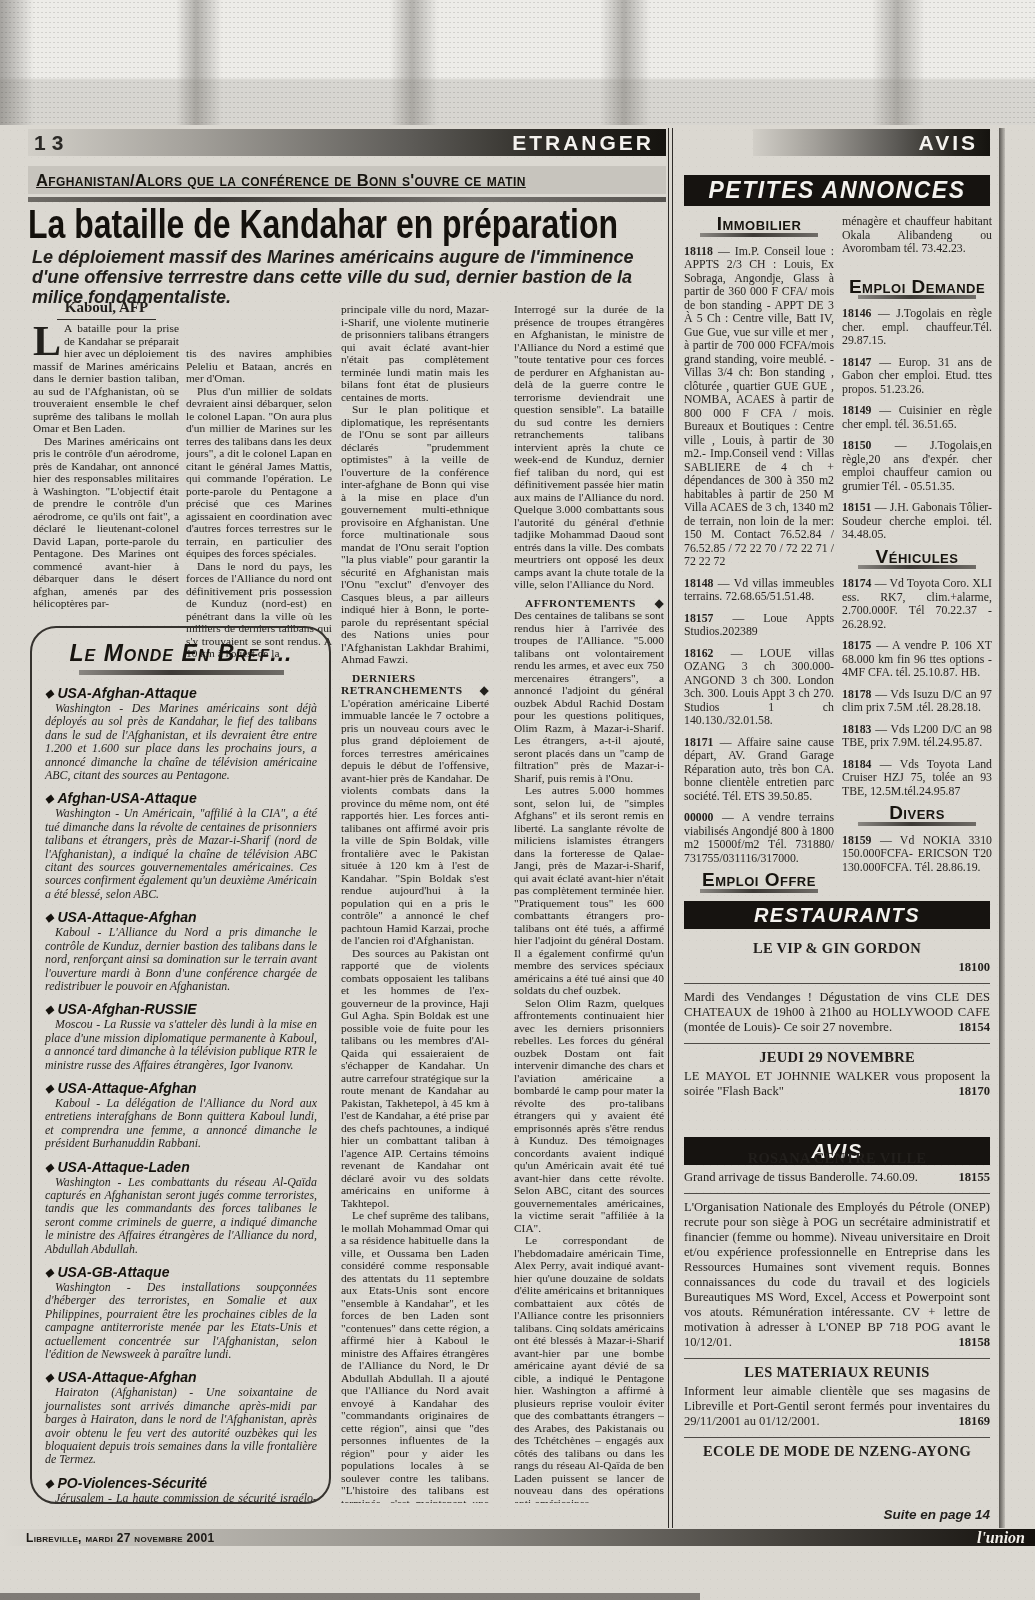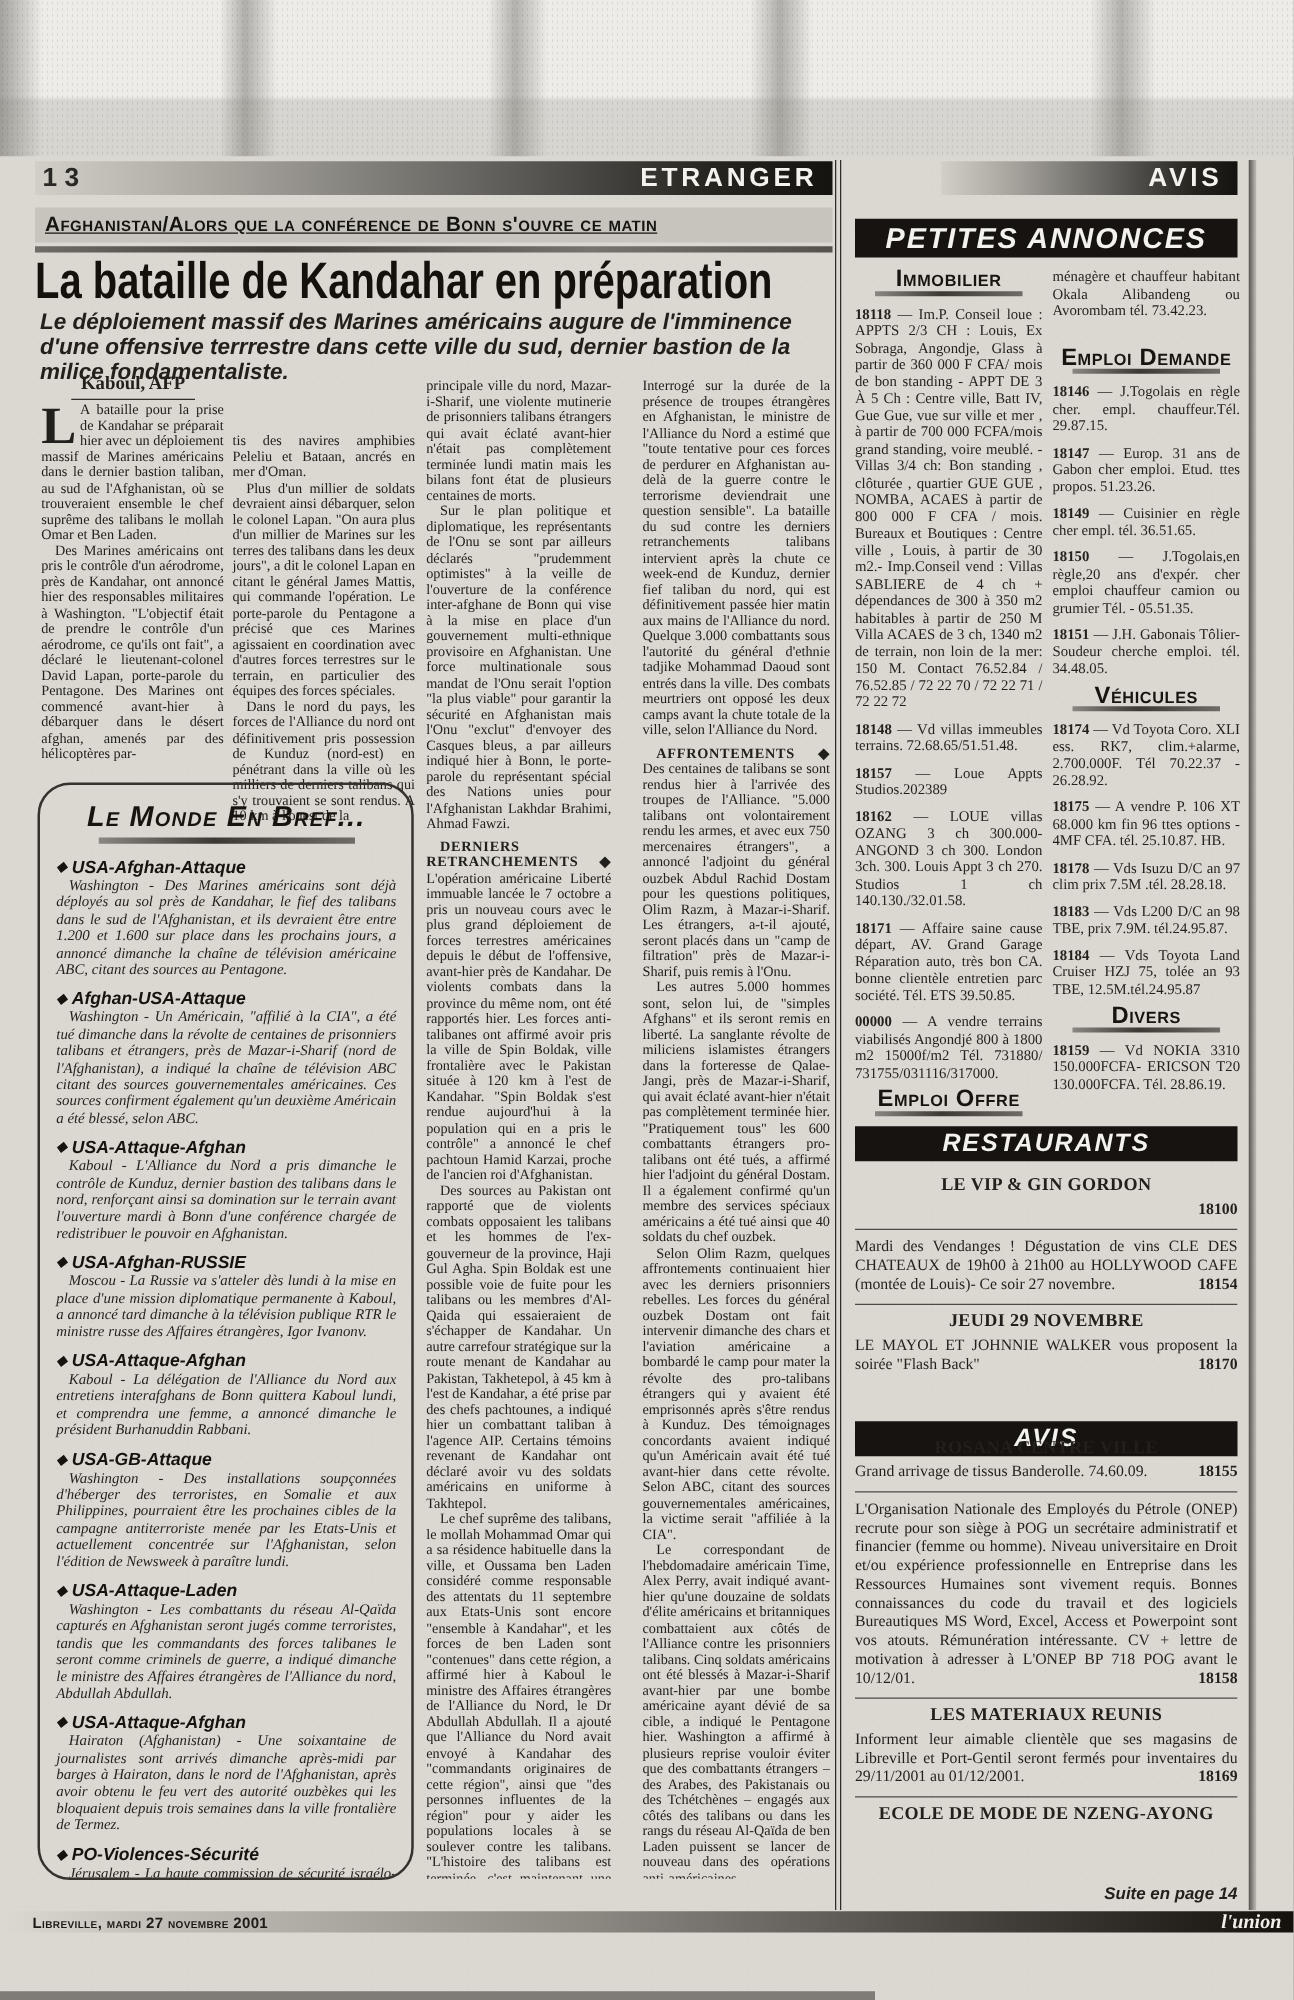--- a/index.html
+++ b/index.html
@@ -193,26 +193,26 @@
     </div>
     <div class="bref-item">
       <div class="bref-head"><span class="dm">◆</span><span>USA-Afghan-RUSSIE</span></div>
       <p class="bref-body">Moscou - La Russie va s'atteler dès lundi à la mise en place d'une mission diplomatique permanente à Kaboul, a annoncé tard dimanche à la télévision publique RTR le ministre russe des Affaires étrangères, Igor Ivanonv.</p>
     </div>
     <div class="bref-item">
       <div class="bref-head"><span class="dm">◆</span><span>USA-Attaque-Afghan</span></div>
       <p class="bref-body">Kaboul - La délégation de l'Alliance du Nord aux entretiens interafghans de Bonn quittera Kaboul lundi, et comprendra une femme, a annoncé dimanche le président Burhanuddin Rabbani.</p>
     </div>
     <div class="bref-item">
+      <div class="bref-head"><span class="dm">◆</span><span>USA-Attaque-Laden</span></div>
+      <p class="bref-body">Washington - Les combattants du réseau Al-Qaïda capturés en Afghanistan seront jugés comme terroristes, tandis que les commandants des forces talibanes le seront comme criminels de guerre, a indiqué dimanche le ministre des Affaires étrangères de l'Alliance du nord, Abdullah Abdullah.</p>
+    </div>
+    <div class="bref-item">
       <div class="bref-head"><span class="dm">◆</span><span>USA-GB-Attaque</span></div>
       <p class="bref-body">Washington - Des installations soupçonnées d'héberger des terroristes, en Somalie et aux Philippines, pourraient être les prochaines cibles de la campagne antiterroriste menée par les Etats-Unis et actuellement concentrée sur l'Afghanistan, selon l'édition de Newsweek à paraître lundi.</p>
-    </div>
-    <div class="bref-item">
-      <div class="bref-head"><span class="dm">◆</span><span>USA-Attaque-Laden</span></div>
-      <p class="bref-body">Washington - Les combattants du réseau Al-Qaïda capturés en Afghanistan seront jugés comme terroristes, tandis que les commandants des forces talibanes le seront comme criminels de guerre, a indiqué dimanche le ministre des Affaires étrangères de l'Alliance du nord, Abdullah Abdullah.</p>
     </div>
     <div class="bref-item">
       <div class="bref-head"><span class="dm">◆</span><span>USA-Attaque-Afghan</span></div>
       <p class="bref-body">Hairaton (Afghanistan) - Une soixantaine de journalistes sont arrivés dimanche après-midi par barges à Hairaton, dans le nord de l'Afghanistan, après avoir obtenu le feu vert des autorité ouzbèkes qui les bloquaient depuis trois semaines dans la ville frontalière de Termez.</p>
     </div>
     <div class="bref-item">
       <div class="bref-head"><span class="dm">◆</span><span>PO-Violences-Sécurité</span></div>
       <p class="bref-body">Jérusalem - La haute commission de sécurité israélo-palestinienne s'est réunie dimanche soir en présence de représentants de la CIA, à la veille de l'arrivée au Proche-Orient de deux émissaires américains chargés de parvenir à un cessez-le-feu. Selon un responsable israélien la réunion s'est déroulée dans une "atmosphère positive".</p>
 
     </div>

